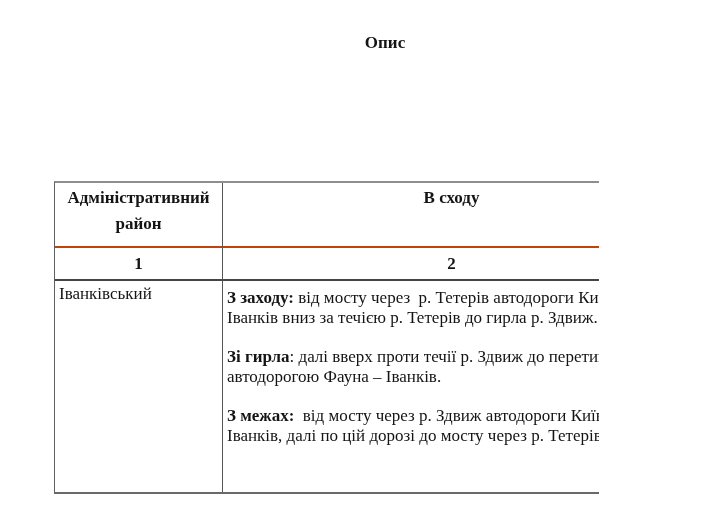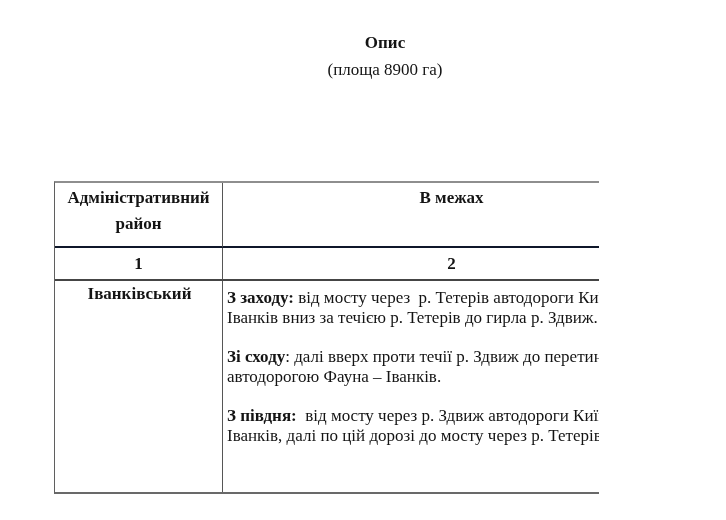--- a/index.html
+++ b/index.html
@@ -31,73 +31,71 @@
     table-layout: fixed;
     border-spacing: 0;
     border-top: 2px solid #8e8e8e;
     border-left: 1px solid #5f5f5f;
     border-right: 2px solid #8c8c8c;
     border-bottom: 2px solid #696969;
     font-size: 17px;
   }
   .doc-table td { vertical-align: top; box-sizing: border-box; }
   .col-district { width: 168px; border-right: 1px solid #565656; }
-  .row-header td { height: 65px; border-bottom: 2px solid #0f172a; }
+  .row-header td { height: 65px; border-bottom: 2px solid #c2410c; }
   .row-numbering td { height: 33px; border-bottom: 2px solid #454545; }
   .row-data td { height: 211px; }
   .hdr-cell {
     font-weight: bold;
     text-align: center;
     line-height: 26px;
     padding: 2px 1px 0 1px;
   }
   .num-cell {
     font-weight: bold;
     text-align: center;
     line-height: 20px;
     padding-top: 6px;
   }
   .district-cell {
-    font-weight: bold;
+    font-weight: normal;
     padding: 3px 2px 0 4px;
     line-height: 20px;
-    text-align: center;
   }
   .limits-cell { padding: 7px 6px 0 4px; margin-left: 22px; }
   .limits-cell p {
     margin: 0 0 19px 0;
     line-height: 20px;
     white-space: pre-wrap;
   }
   .limits-cell p b { font-weight: bold; }
 </style>
 </head>
 <body>
 
 <div class="page">
 
   <div class="title-block">
     <div class="title-heading">Опис</div>
-    <div>(площа 8900 га)</div>
   </div>
 
   <table class="doc-table">
     <tbody>
         <tr class="row-header">
       <td class="col-district hdr-cell">Адміністративний район</td>
-      <td class="hdr-cell">В межах</td>
+      <td class="hdr-cell">В сходу</td>
     </tr>
     <tr class="row-numbering">
       <td class="col-district num-cell">1</td>
       <td class="num-cell">2</td>
     </tr>
     <tr class="row-data">
       <td class="col-district district-cell">Іванківський</td>
       <td class="limits-cell">
         <p><b>З заходу:</b><span> від мосту через  р. Тетерів автодороги Київ – Іванків вниз за течією р. Тетерів до гирла р. Здвиж.</span></p>
-        <p><b>Зі сходу</b><span>: далі вверх проти течії р. Здвиж до перетину з автодорогою Фауна – Іванків.</span></p>
-        <p><b>З півдня:</b><span>  від мосту через р. Здвиж автодороги Київ – Іванків, далі по цій дорозі до мосту через р. Тетерів</span></p>
+        <p><b>Зі гирла</b><span>: далі вверх проти течії р. Здвиж до перетину з автодорогою Фауна – Іванків.</span></p>
+        <p><b>З межах:</b><span>  від мосту через р. Здвиж автодороги Київ – Іванків, далі по цій дорозі до мосту через р. Тетерів</span></p>
       </td>
     </tr>
   </tbody>
     </table>
 
 </div>
 
 </body></html>

